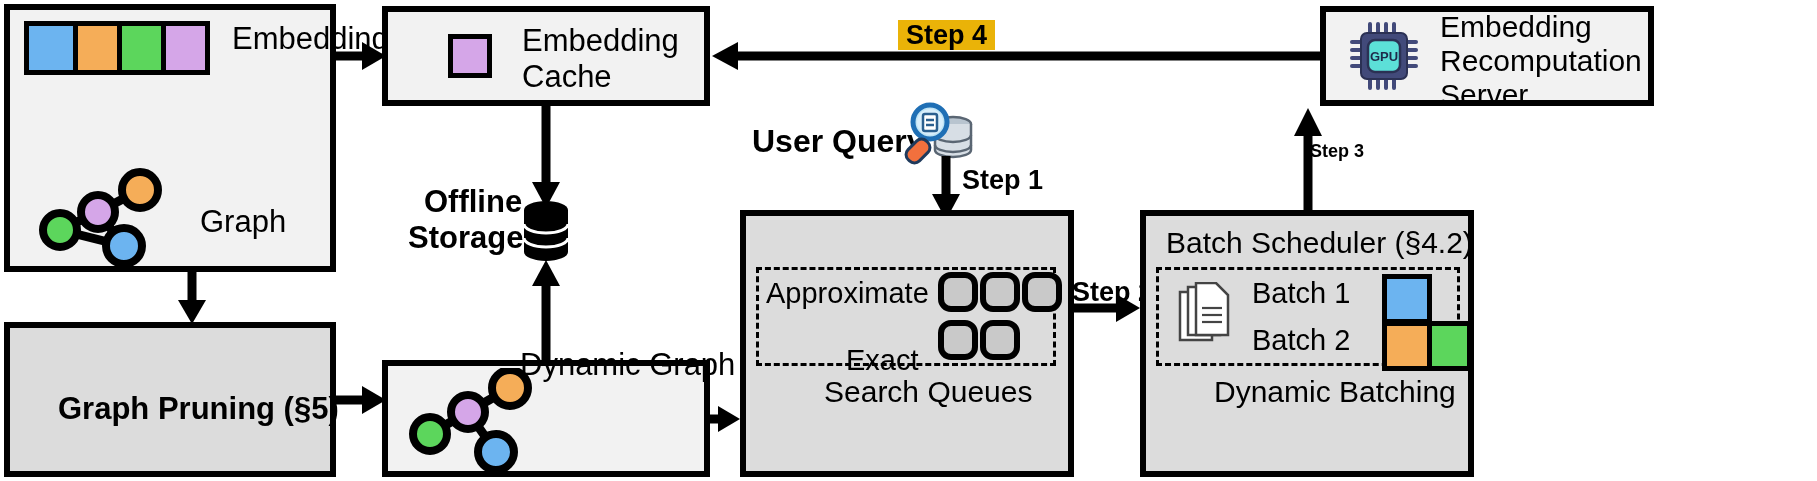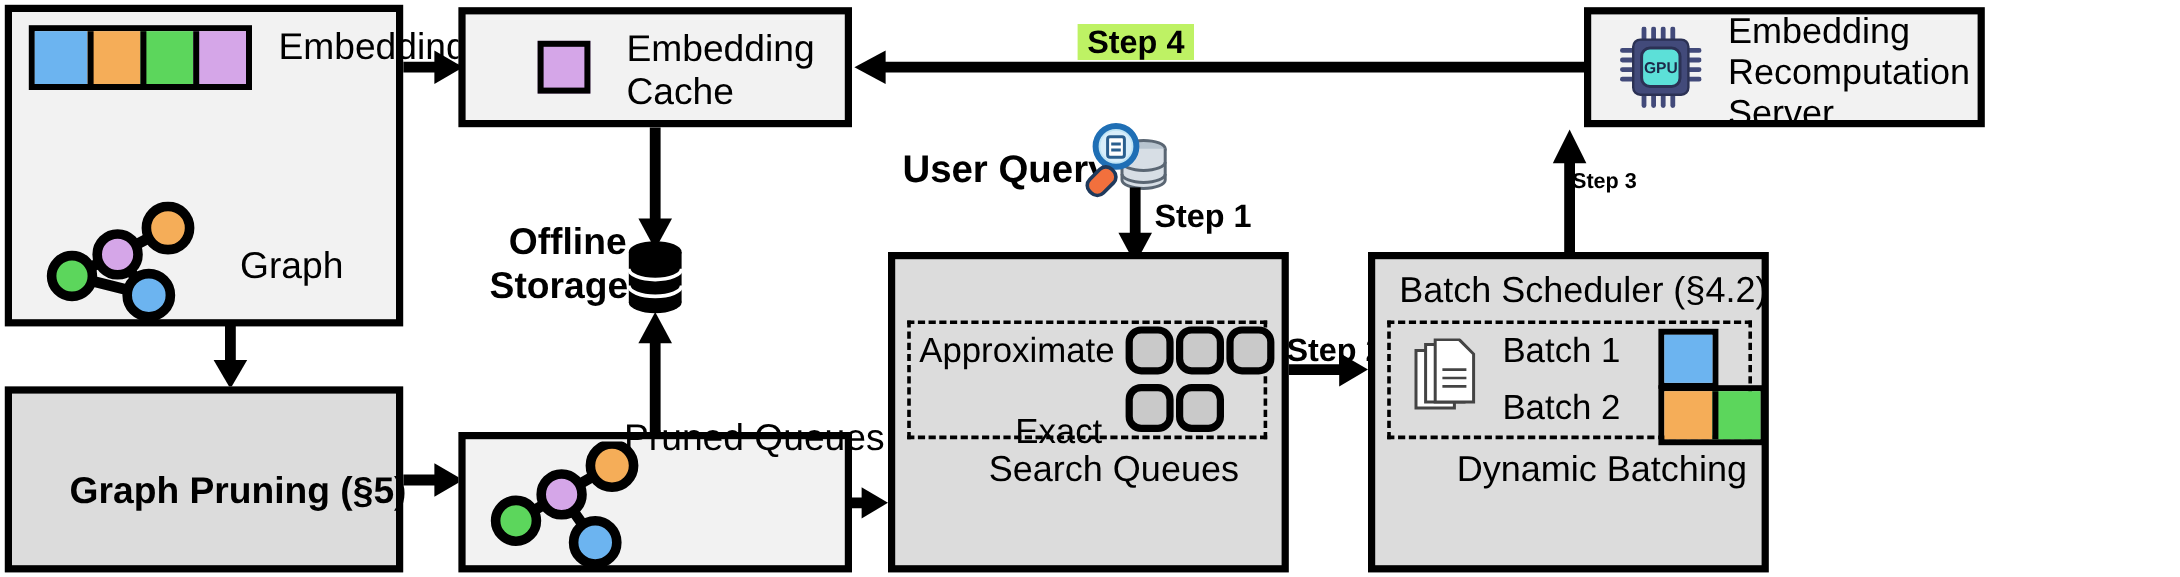--- a/index.html
+++ b/index.html
@@ -100,21 +100,21 @@
       <line x1="26" y1="66" x2="64" y2="44"></line>
       <line x1="64" y1="44" x2="106" y2="20"></line>
       <line x1="64" y1="44" x2="92" y2="84"></line>
     </g>
     <circle cx="106" cy="20" r="18" fill="#f5ad58" stroke="#000" stroke-width="8"></circle>
     <circle cx="64" cy="44" r="17" fill="#d5a6e8" stroke="#000" stroke-width="8"></circle>
     <circle cx="26" cy="66" r="17" fill="#5cd65c" stroke="#000" stroke-width="8"></circle>
     <circle cx="92" cy="84" r="18" fill="#6cb4f0" stroke="#000" stroke-width="8"></circle>
   </svg>
 
-  <div class="lbl" style="left:520px; top:345px; font-size:31px; top:348px;">Pruned Queues</div>
+  <div class="lbl" style="left:520px; top:345px; font-size:31px; top:348px;">Dynamic Graph</div>
 
   <svg class="arrow" style="left:710px; top:399px;" width="32" height="40" viewBox="0 0 32 40">
     <line x1="0" y1="20" x2="14" y2="20" stroke="#000" stroke-width="9"></line>
     <polygon points="30,20 8,7 8,33" fill="#000"></polygon>
   </svg>
 
   <div class="box" style="left:382px; top:6px; width:328px; height:100px;"></div>
   <div class="chip" style="position:absolute; left:448px; top:34px; width:44px; height:44px; background:#d5a6e8;"></div>
   <div class="lbl" style="left:522px; top:24px; font-size:31px;">Embedding</div>
   <div class="lbl" style="left:522px; top:60px; font-size:31px;">Cache</div>
@@ -266,15 +266,15 @@
   </svg>
 
   <div class="lbl" style="left:1440px; top:10px; font-size:30px;">Embedding</div>
   <div class="lbl" style="left:1440px; top:44px; font-size:30px;">Recomputation</div>
   <div class="lbl" style="left:1440px; top:78px; font-size:30px;">Server</div>
 
   <svg class="arrow" style="left:710px; top:36px;" width="614" height="40" viewBox="0 0 614 40">
     <line x1="614" y1="20" x2="26" y2="20" stroke="#000" stroke-width="9"></line>
     <polygon points="2,20 28,6 28,34" fill="#000"></polygon>
   </svg>
-  <div class="lbl" style="left:898px; top:20px; font-size:27px; font-weight:bold; background:#bef264; padding:0 8px;">Step 4</div>
+  <div class="lbl" style="left:898px; top:20px; font-size:27px; font-weight:bold; background:#eab308; padding:0 8px;">Step 4</div>
 
 </div>
 
 </body></html>

